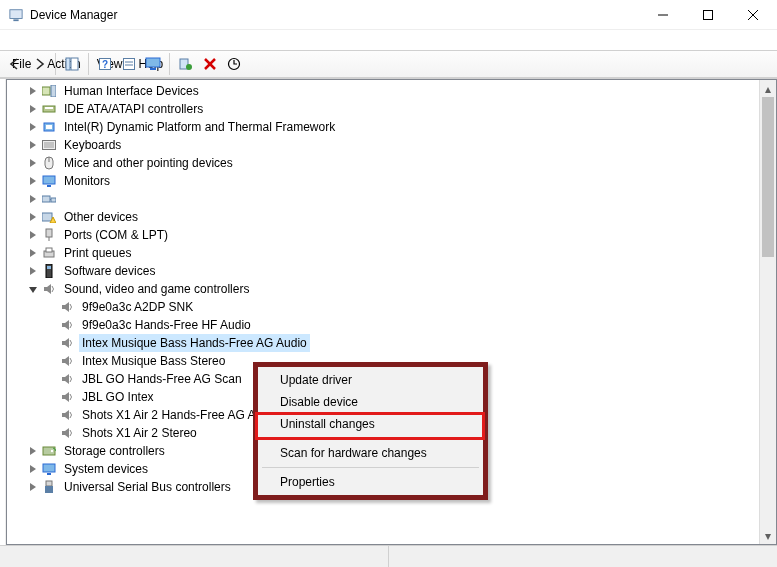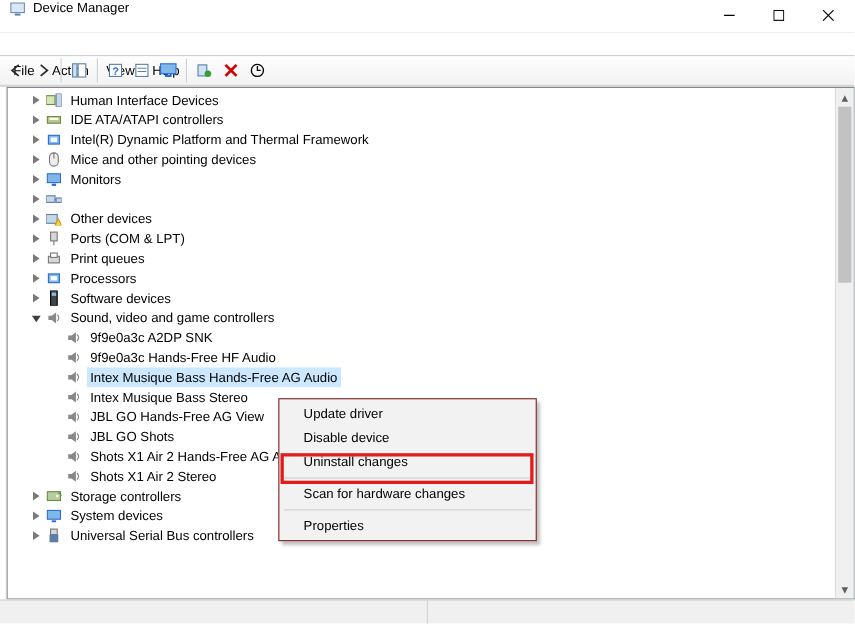--- a/index.html
+++ b/index.html
@@ -12,21 +12,21 @@
     height: 567px;
     overflow: hidden;
     position: relative;
     color: #000;
   }
 
   
   .titlebar {
     height: 30px;
     display: flex;
-    align-items: flex-start;
+    align-items: center;
     padding: 0 2px 0 8px;
     border-bottom: 1px solid #eee;
   }
   .titlebar .app-icon {
     width: 16px; height: 16px; margin-right: 6px;
     display:inline-flex; align-items:center; justify-content:center;
   }
   .titlebar .title { font-size: 12px; }
   .titlebar .spacer { flex: 1; }
   .winbtn {
@@ -120,21 +120,21 @@
   .vscroll .arrow { height:17px; display:flex; align-items:center; justify-content:center; color:#606060;}
   .vscroll .thumb { position:absolute; left:2px; right:2px; top:17px; height:160px; background:#c2c2c2; }
 
   
   .context-menu {
     position:absolute;
     left: 253px;
     top: 362px;
     width: 235px;
     background:#f2f2f2;
-    border:1px solid #7f1d1d;
+    border:5px solid #7f1d1d;
     box-shadow: 3px 3px 3px rgba(0,0,0,0.25);
     padding: 2px;
     font-size:12px;
   }
   .context-menu .cm-item {
     padding: 4px 20px;
     background:#f2f2f2;
   }
   .context-menu .cm-sep {
     height:1px; background:#d0d0d0; margin:3px 2px;
@@ -307,20 +307,37 @@
           <span class="tree-label">Intel(R) Dynamic Platform and Thermal Framework</span>
         </div>
         <div class="tree-row">
           <span class="indent"></span>
           <span class="expander">
             <svg width="10" height="10">
               <path d="M2 1 L8 5 L2 9 Z" fill="#7a7a7a"></path>
             </svg>
           </span>
           <span class="dev-icon">
+            <svg width="14" height="10">
+              <rect x="0.5" y="0.5" width="13" height="9" fill="#eee" stroke="#777"></rect>
+              <line x1="2" y1="3" x2="12" y2="3" stroke="#999"></line>
+              <line x1="2" y1="5" x2="12" y2="5" stroke="#999"></line>
+              <line x1="2" y1="7" x2="12" y2="7" stroke="#999"></line>
+            </svg>
+          </span>
+          <span class="tree-label">Keyboards</span>
+        </div>
+        <div class="tree-row">
+          <span class="indent"></span>
+          <span class="expander">
+            <svg width="10" height="10">
+              <path d="M2 1 L8 5 L2 9 Z" fill="#7a7a7a"></path>
+            </svg>
+          </span>
+          <span class="dev-icon">
             <svg width="10" height="14">
               <rect x="1" y="1" width="8" height="12" rx="4" fill="#eee" stroke="#777"></rect>
               <line x1="5" y1="1" x2="5" y2="6" stroke="#777"></line>
             </svg>
           </span>
           <span class="tree-label">Mice and other pointing devices</span>
         </div>
         <div class="tree-row">
           <span class="indent"></span>
           <span class="expander">
@@ -397,35 +414,20 @@
           <span class="tree-label">Print queues</span>
         </div>
         <div class="tree-row">
           <span class="indent"></span>
           <span class="expander">
             <svg width="10" height="10">
               <path d="M2 1 L8 5 L2 9 Z" fill="#7a7a7a"></path>
             </svg>
           </span>
           <span class="dev-icon">
-            <svg width="14" height="12">
-              <rect x="2" y="2" width="10" height="8" fill="#7fb8e8" stroke="#2a6bd4"></rect>
-              <rect x="4" y="4" width="6" height="4" fill="#fff"></rect>
-            </svg>
-          </span>
-          <span class="tree-label">Processors</span>
-        </div>
-        <div class="tree-row">
-          <span class="indent"></span>
-          <span class="expander">
-            <svg width="10" height="10">
-              <path d="M2 1 L8 5 L2 9 Z" fill="#7a7a7a"></path>
-            </svg>
-          </span>
-          <span class="dev-icon">
             <svg width="10" height="14">
               <rect x="2" y="0" width="6" height="14" fill="#444" stroke="#000"></rect>
               <rect x="3" y="2" width="4" height="3" fill="#8ab8e0"></rect>
             </svg>
           </span>
           <span class="tree-label">Software devices</span>
         </div>
         <div class="tree-row">
           <span class="indent"></span>
           <span class="expander open">
@@ -492,33 +494,33 @@
         <div class="tree-row">
           <span class="indent"></span>
           <span class="indent"></span>
           <span class="expander"></span>
           <span class="dev-icon">
             <svg width="12" height="12">
               <path d="M1 4 L4 4 L8 1 L8 11 L4 8 L1 8 Z" fill="#888"></path>
               <path d="M9 3 Q12 6 9 9" fill="none" stroke="#888"></path>
             </svg>
           </span>
-          <span class="tree-label">JBL GO Hands-Free AG View</span>
-        </div>
-        <div class="tree-row">
-          <span class="indent"></span>
-          <span class="indent"></span>
-          <span class="expander"></span>
-          <span class="dev-icon">
-            <svg width="12" height="12">
-              <path d="M1 4 L4 4 L8 1 L8 11 L4 8 L1 8 Z" fill="#888"></path>
-              <path d="M9 3 Q12 6 9 9" fill="none" stroke="#888"></path>
-            </svg>
-          </span>
-          <span class="tree-label">JBL GO Shots</span>
+          <span class="tree-label">JBL GO Hands-Free AG Scan</span>
+        </div>
+        <div class="tree-row">
+          <span class="indent"></span>
+          <span class="indent"></span>
+          <span class="expander"></span>
+          <span class="dev-icon">
+            <svg width="12" height="12">
+              <path d="M1 4 L4 4 L8 1 L8 11 L4 8 L1 8 Z" fill="#888"></path>
+              <path d="M9 3 Q12 6 9 9" fill="none" stroke="#888"></path>
+            </svg>
+          </span>
+          <span class="tree-label">JBL GO Intex</span>
         </div>
         <div class="tree-row">
           <span class="indent"></span>
           <span class="indent"></span>
           <span class="expander"></span>
           <span class="dev-icon">
             <svg width="12" height="12">
               <path d="M1 4 L4 4 L8 1 L8 11 L4 8 L1 8 Z" fill="#888"></path>
               <path d="M9 3 Q12 6 9 9" fill="none" stroke="#888"></path>
             </svg>

